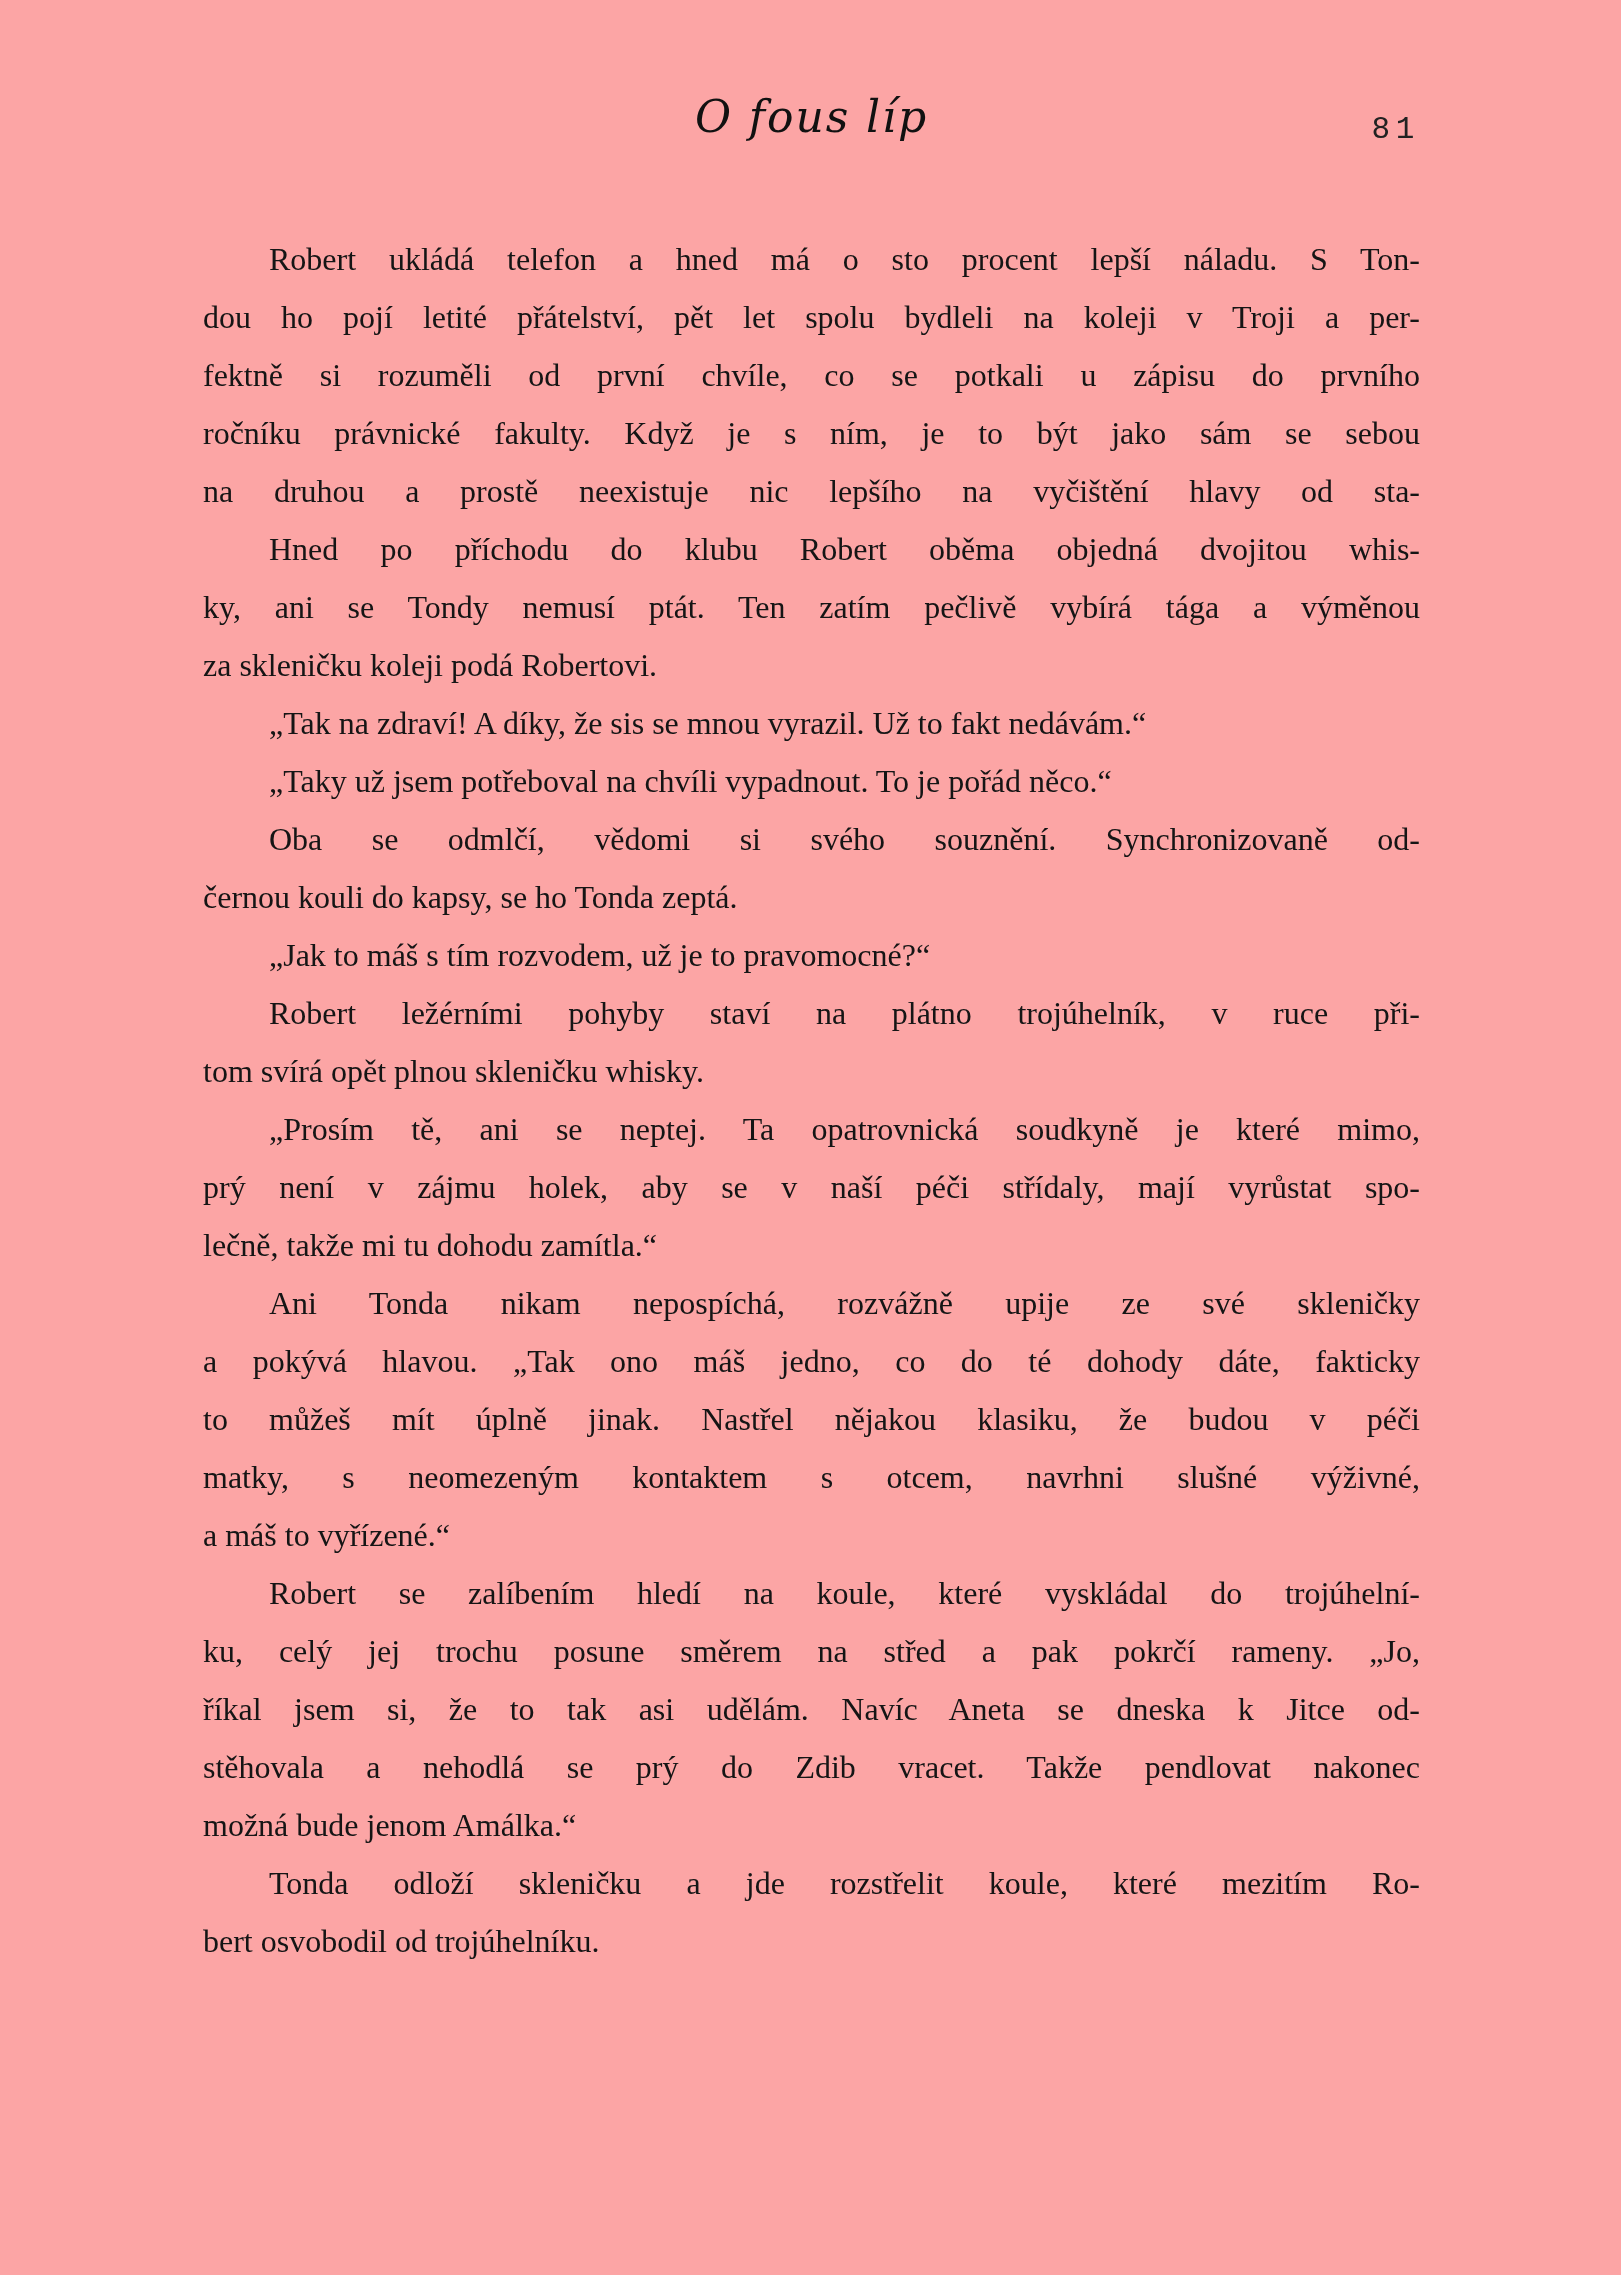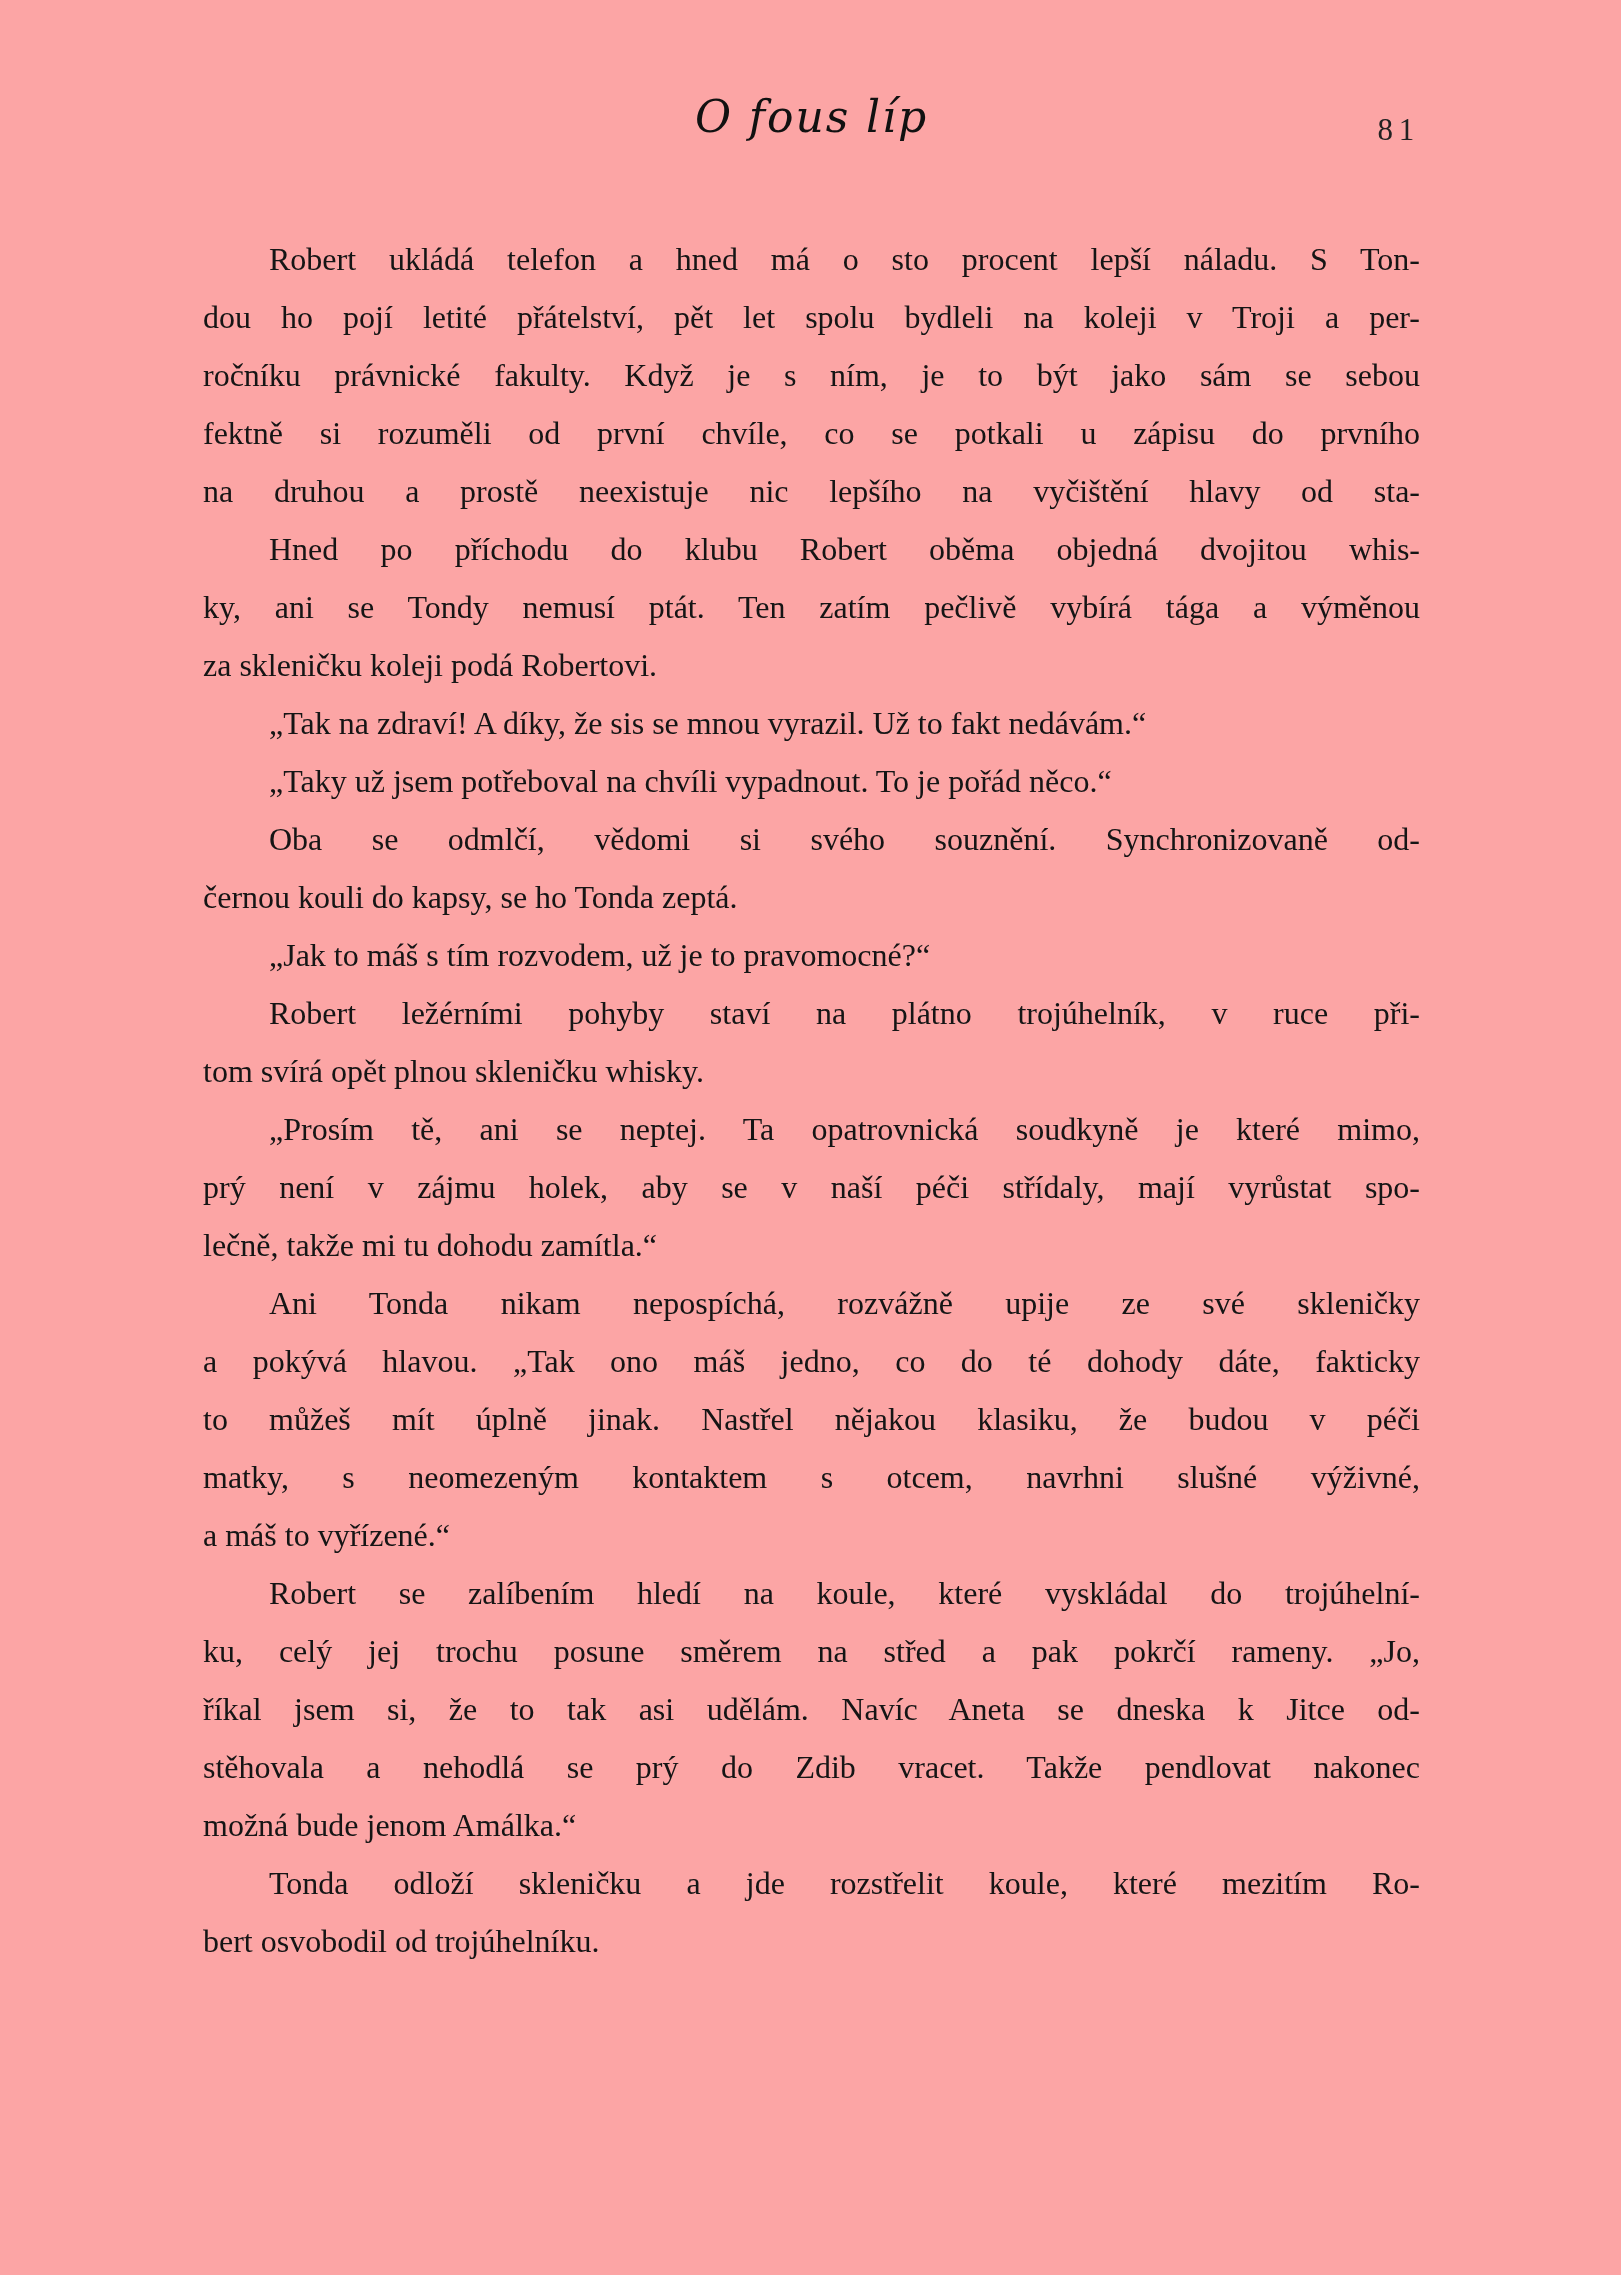--- a/index.html
+++ b/index.html
@@ -33,21 +33,21 @@
     font-style: italic;
     font-weight: 500;
     font-size: 44px;
     letter-spacing: 1.9px;
     color: #111111;
   }
   .page-number {
     position: absolute;
     right: 0;
     top: 21px;
-    font-family: Liberation Serif, serif;
+    font-family: Liberation Mono, monospace;
     font-weight: 300;
     font-size: 31px;
     letter-spacing: 5.7px;
     color: #222222;
   }
   
   .text-block {
     position: absolute;
     top: 230px;
     left: 203px;
@@ -83,22 +83,22 @@
   <div class="running-header">
     <div class="header-title">O fous líp</div>
     <div class="page-number">81</div>
   </div>
 
   <div class="text-block">
 
   <div class="paragraph">
         <div class="text-line first">Robert ukládá telefon a hned má o sto procent lepší náladu. S Ton-</div>
         <div class="text-line">dou ho pojí letité přátelství, pět let spolu bydleli na koleji v Troji a per-</div>
+        <div class="text-line">fektně si rozuměli od první chvíle, co se potkali u zápisu do prvního</div>
         <div class="text-line">ročníku právnické fakulty. Když je s ním, je to být jako sám se sebou</div>
-        <div class="text-line">fektně si rozuměli od první chvíle, co se potkali u zápisu do prvního</div>
         <div class="text-line">na druhou a prostě neexistuje nic lepšího na vyčištění hlavy od sta-</div>
       </div>
       <div class="paragraph">
         <div class="text-line first">Hned po příchodu do klubu Robert oběma objedná dvojitou whis-</div>
         <div class="text-line">ky, ani se Tondy nemusí ptát. Ten zatím pečlivě vybírá tága a výměnou</div>
         <div class="text-line last">za skleničku koleji podá Robertovi.</div>
       </div>
       <div class="paragraph">
         <div class="text-line first last">„Tak na zdraví! A díky, že sis se mnou vyrazil. Už to fakt nedávám.“</div>
       </div>

